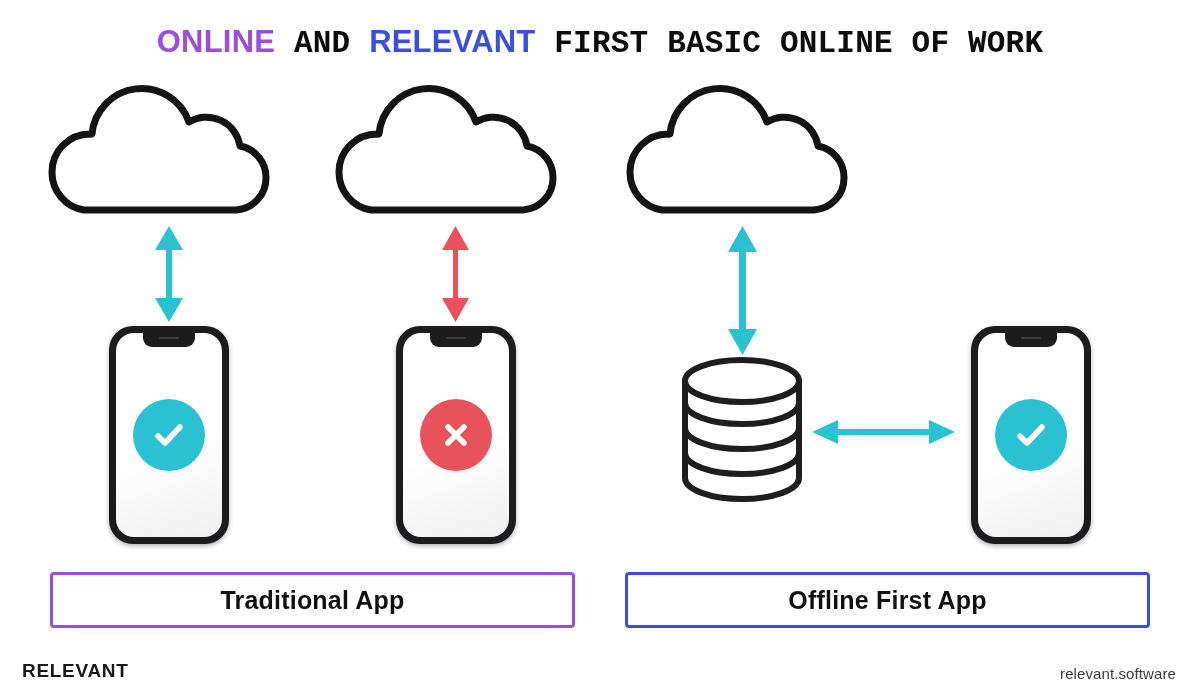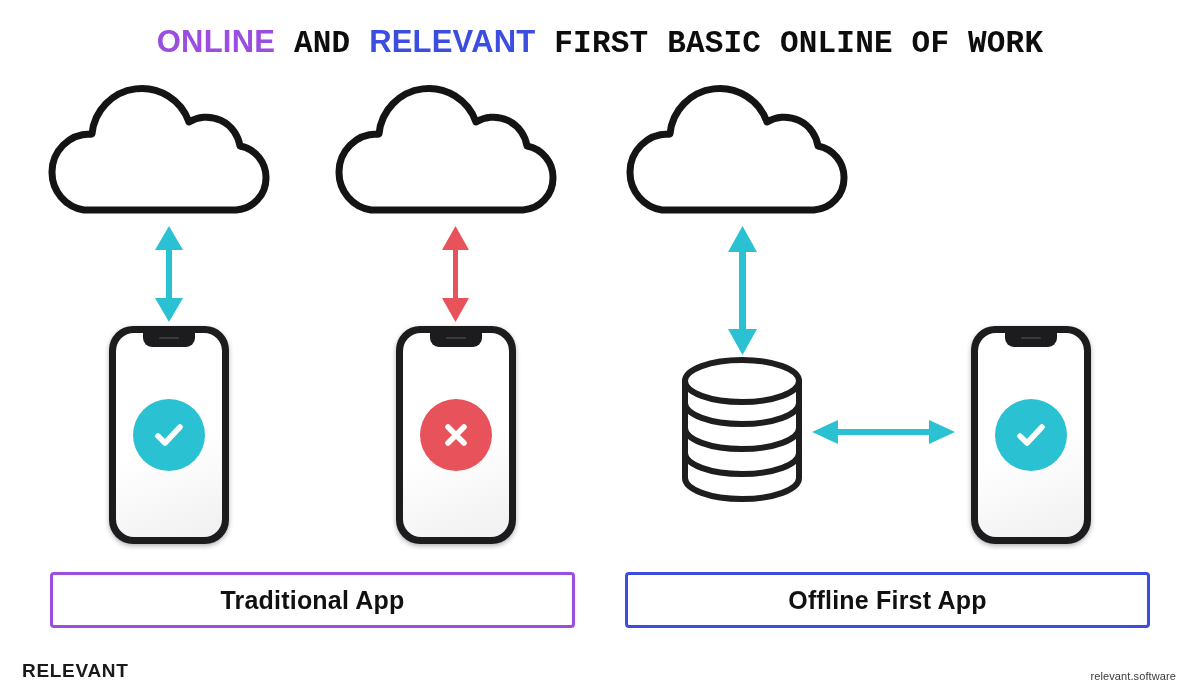--- a/index.html
+++ b/index.html
@@ -124,21 +124,21 @@
     bottom: 18px;
     font-size: 19px;
     font-weight: bold;
     letter-spacing: 0.7px;
     color: #1a1a1a;
   }
   .footer-right {
     position: absolute;
     right: 24px;
     bottom: 18px;
-    font-size: 11px;
+    font-size: 15px;
     color: #3a3a3a;
     letter-spacing: 0.1px;
   }
 </style>
 </head>
 <body>
 
 <div class="title">
   <span class="t-online">ONLINE</span><span class="t-black"> AND </span><span class="t-offline">RELEVANT</span><span class="t-black"> FIRST BASIC ONLINE OF WORK</span>
 </div>

